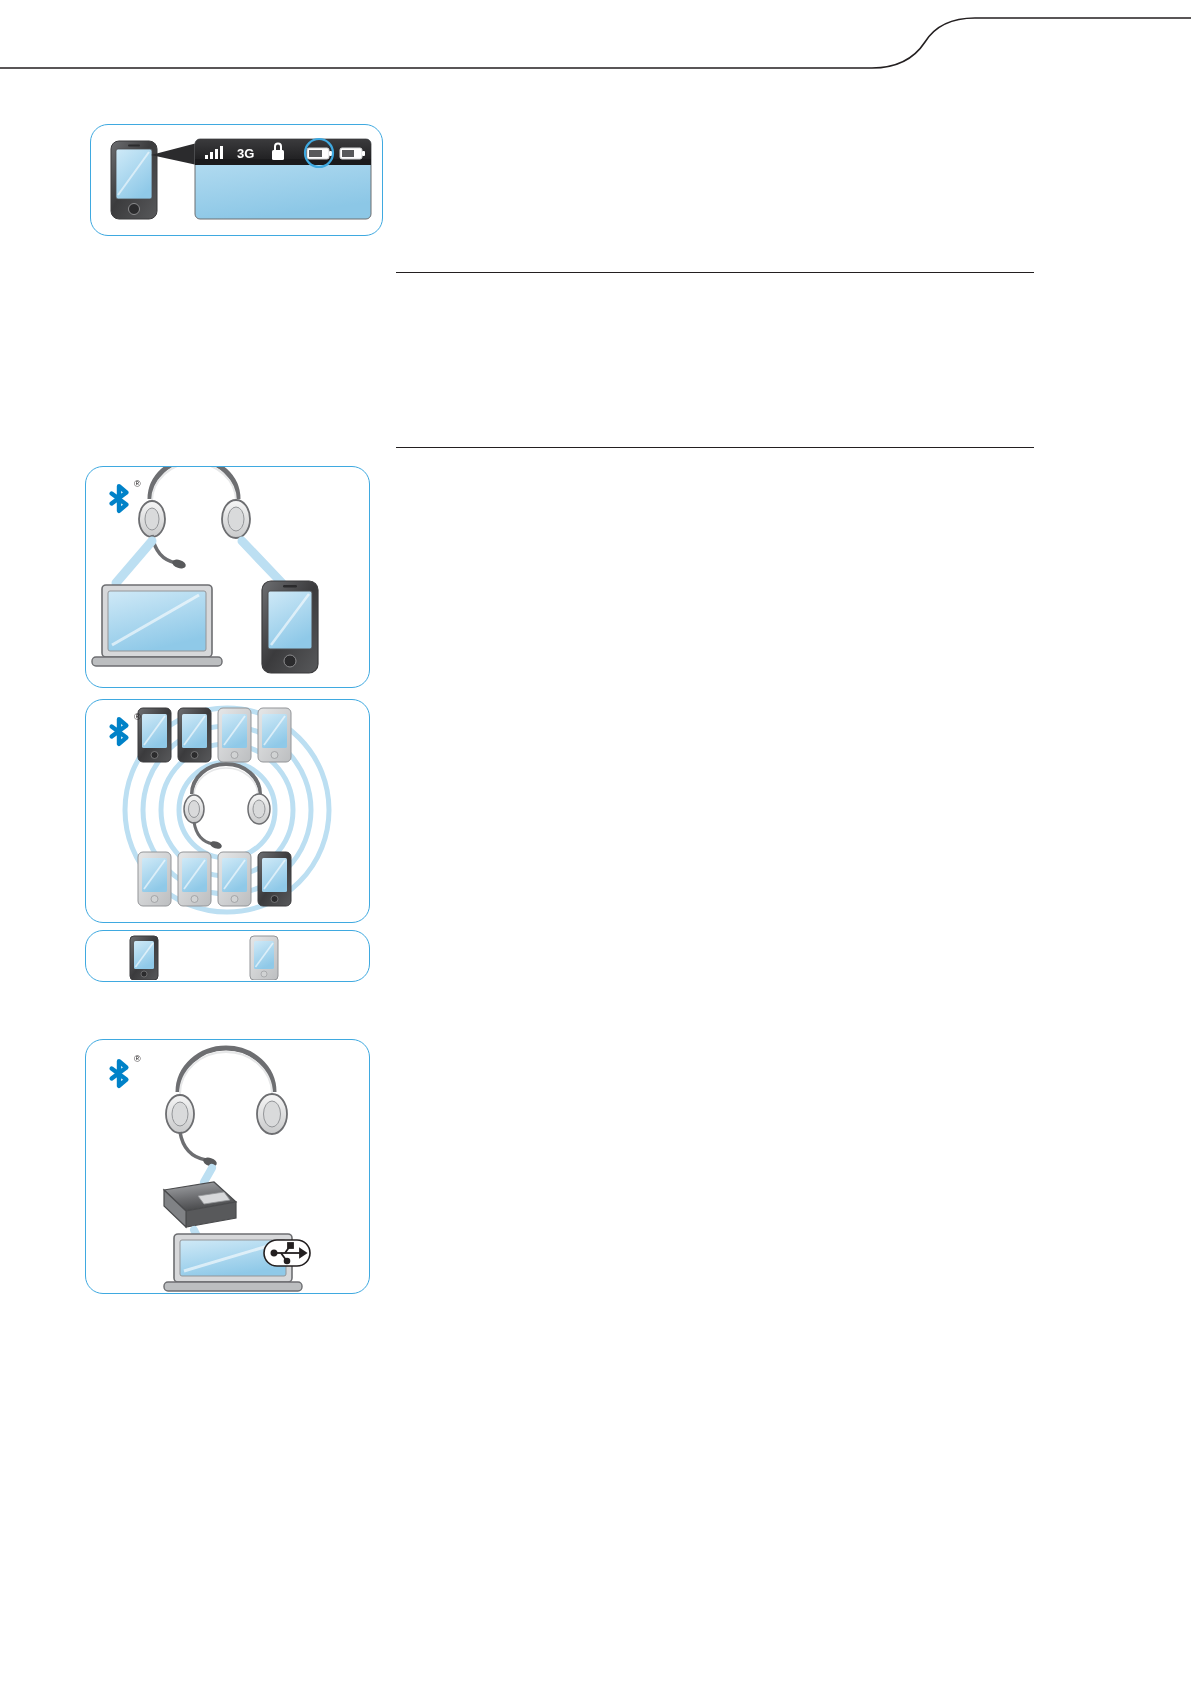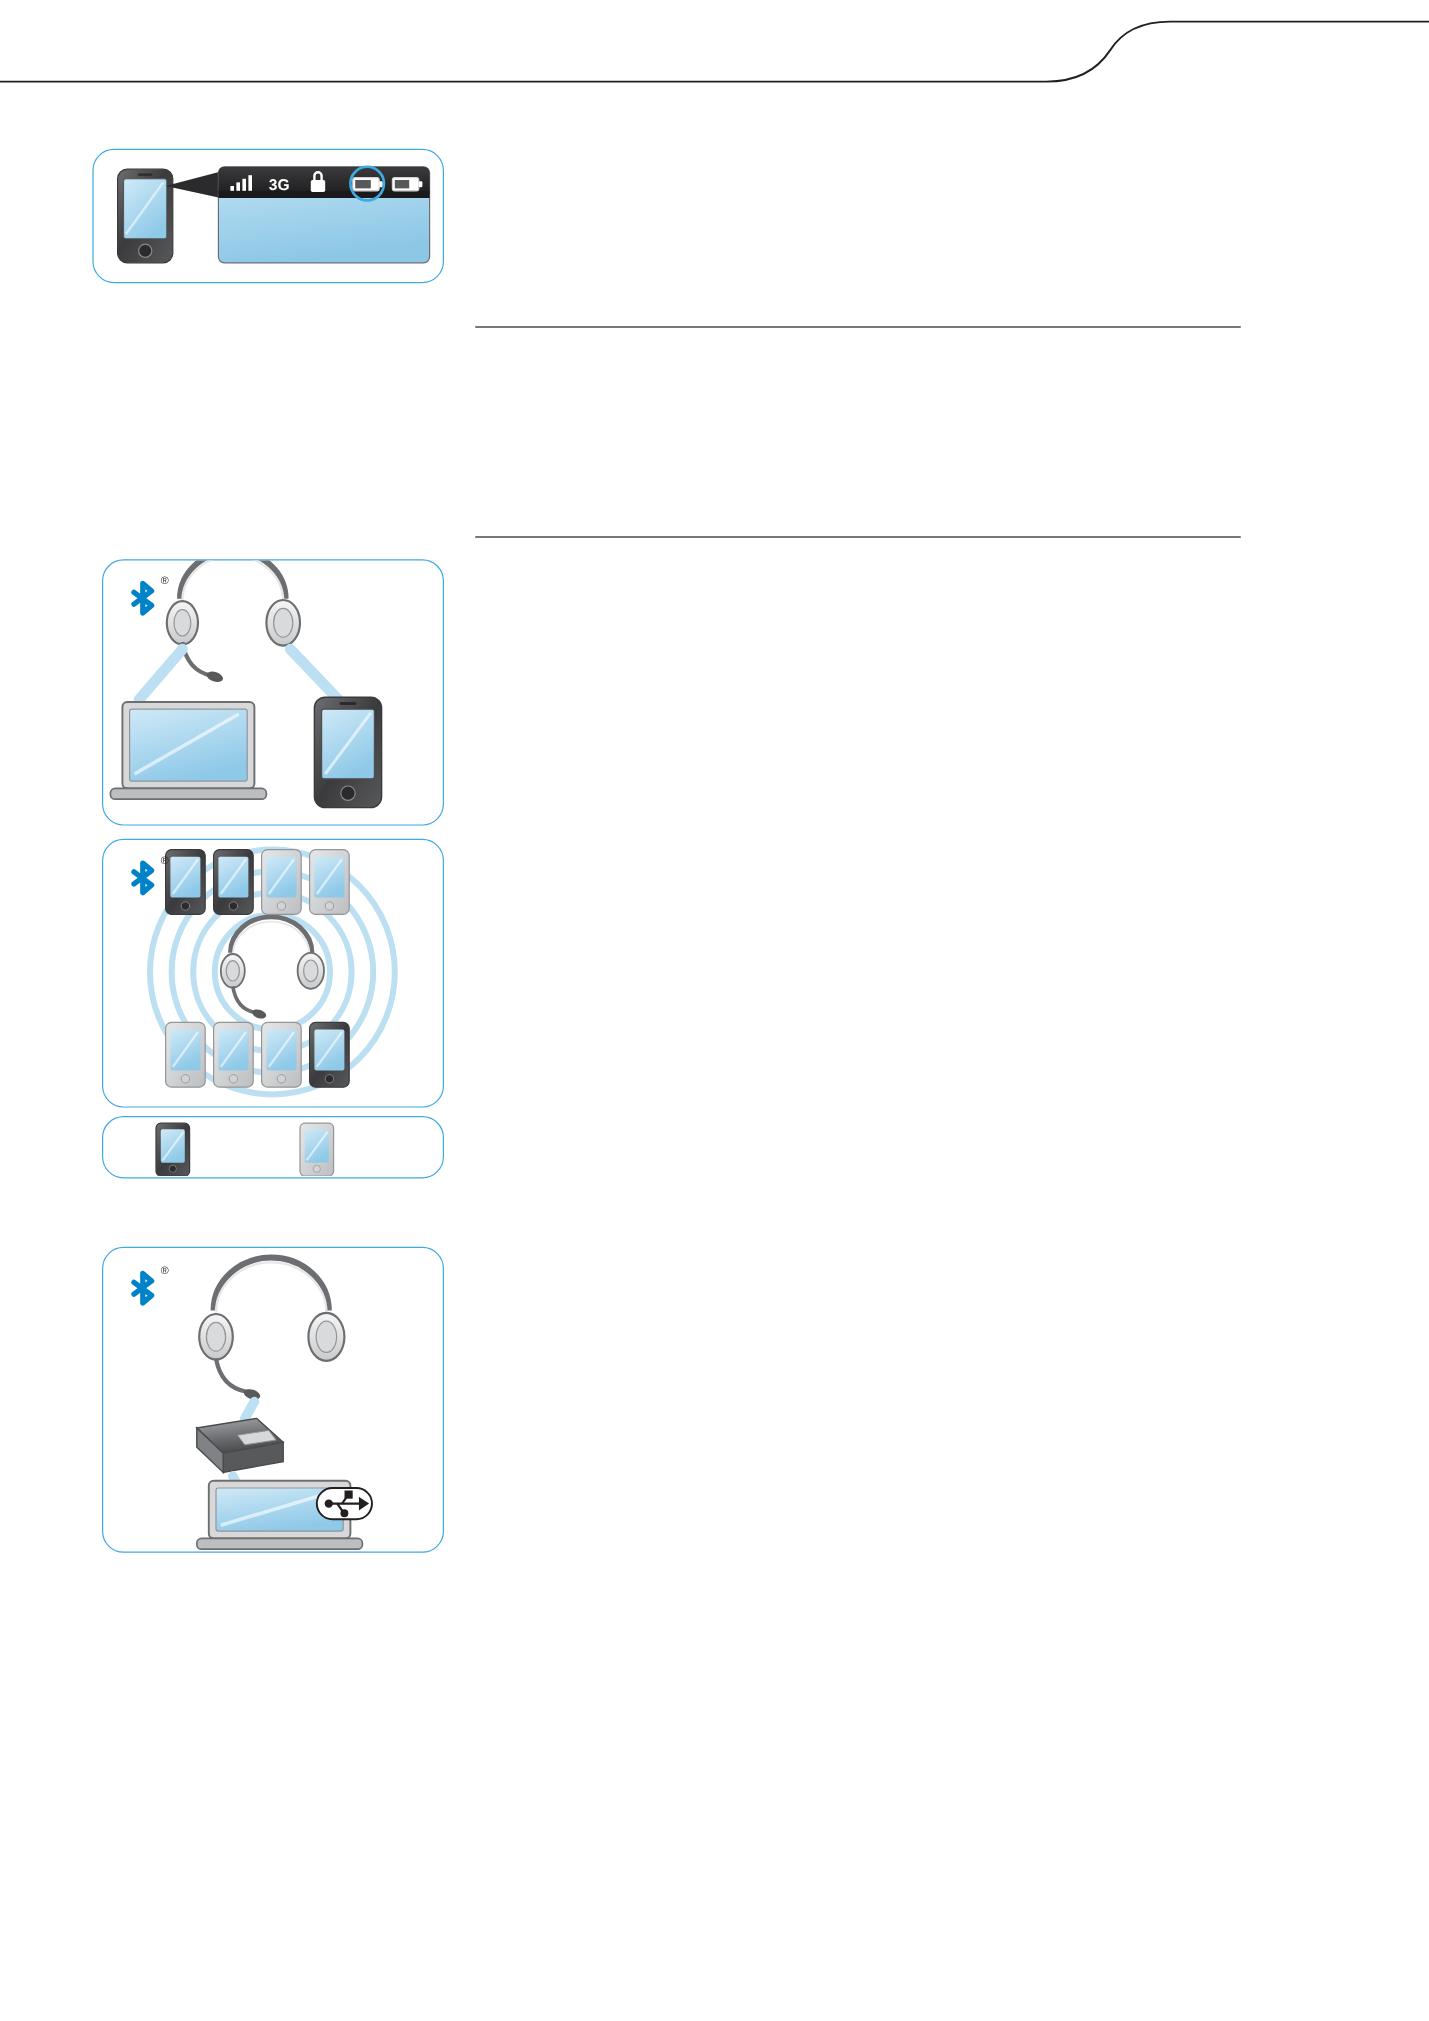--- a/index.html
+++ b/index.html
@@ -60,21 +60,21 @@
 
 <div class="header-rule">
   <svg width="1191" height="90" viewBox="0 0 1191 90">
     <path d="M0 68 L872 68 Q908 68 925 42 Q940 18 975 18 L1191 18" fill="none" stroke="#231f20" stroke-width="1.6"></path>
   </svg>
 </div>
 
 <div class="body-rule" style="left:396px; top:272px; width:638px;"></div>
 <div class="body-rule" style="left:396px; top:447px; width:638px;"></div>
 
-<div class="panel" style="left:77px; top:124px; width:293px; height:112px;">
+<div class="panel" style="left:90px; top:124px; width:293px; height:112px;">
   <svg width="290" height="109" viewBox="0 0 290 109">
     <defs>
       <linearGradient id="phoneBody1" x1="0" y1="0" x2="1" y2="1">
         <stop offset="0%" stop-color="#6d6e71"></stop>
         <stop offset="45%" stop-color="#3b3b3d"></stop>
         <stop offset="100%" stop-color="#58595b"></stop>
       </linearGradient>
       <linearGradient id="scr1" x1="0" y1="0" x2="0.6" y2="1">
         <stop offset="0%" stop-color="#cfeaf8"></stop>
         <stop offset="100%" stop-color="#8fc9e8"></stop>

